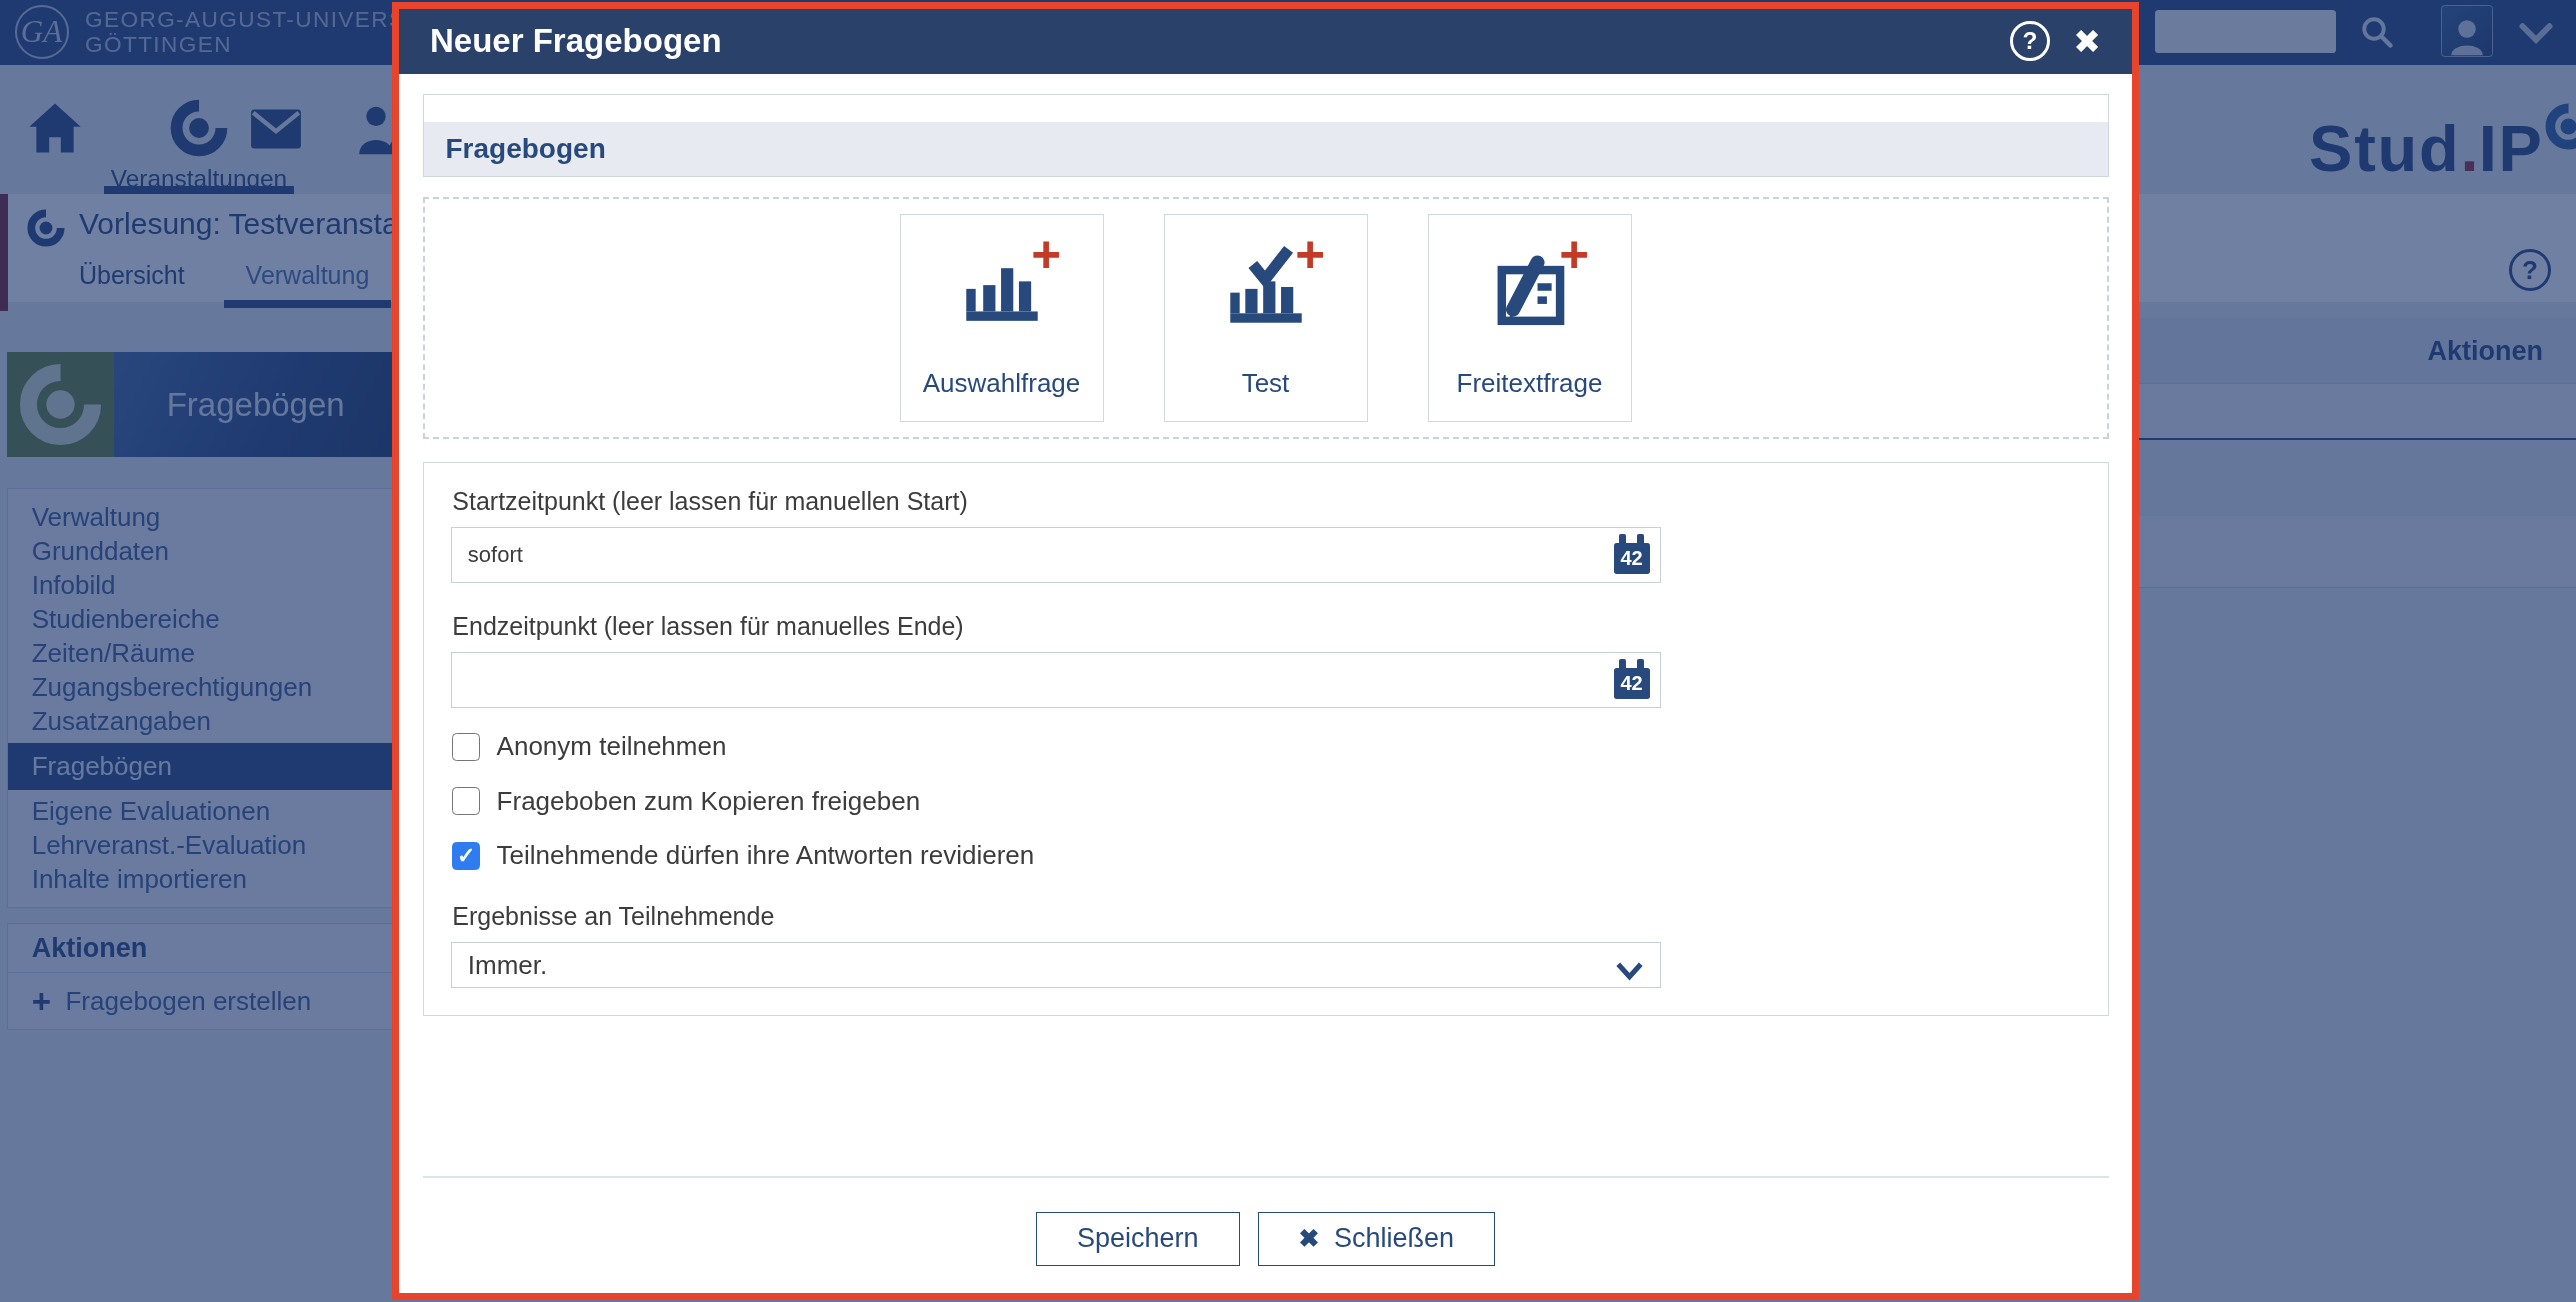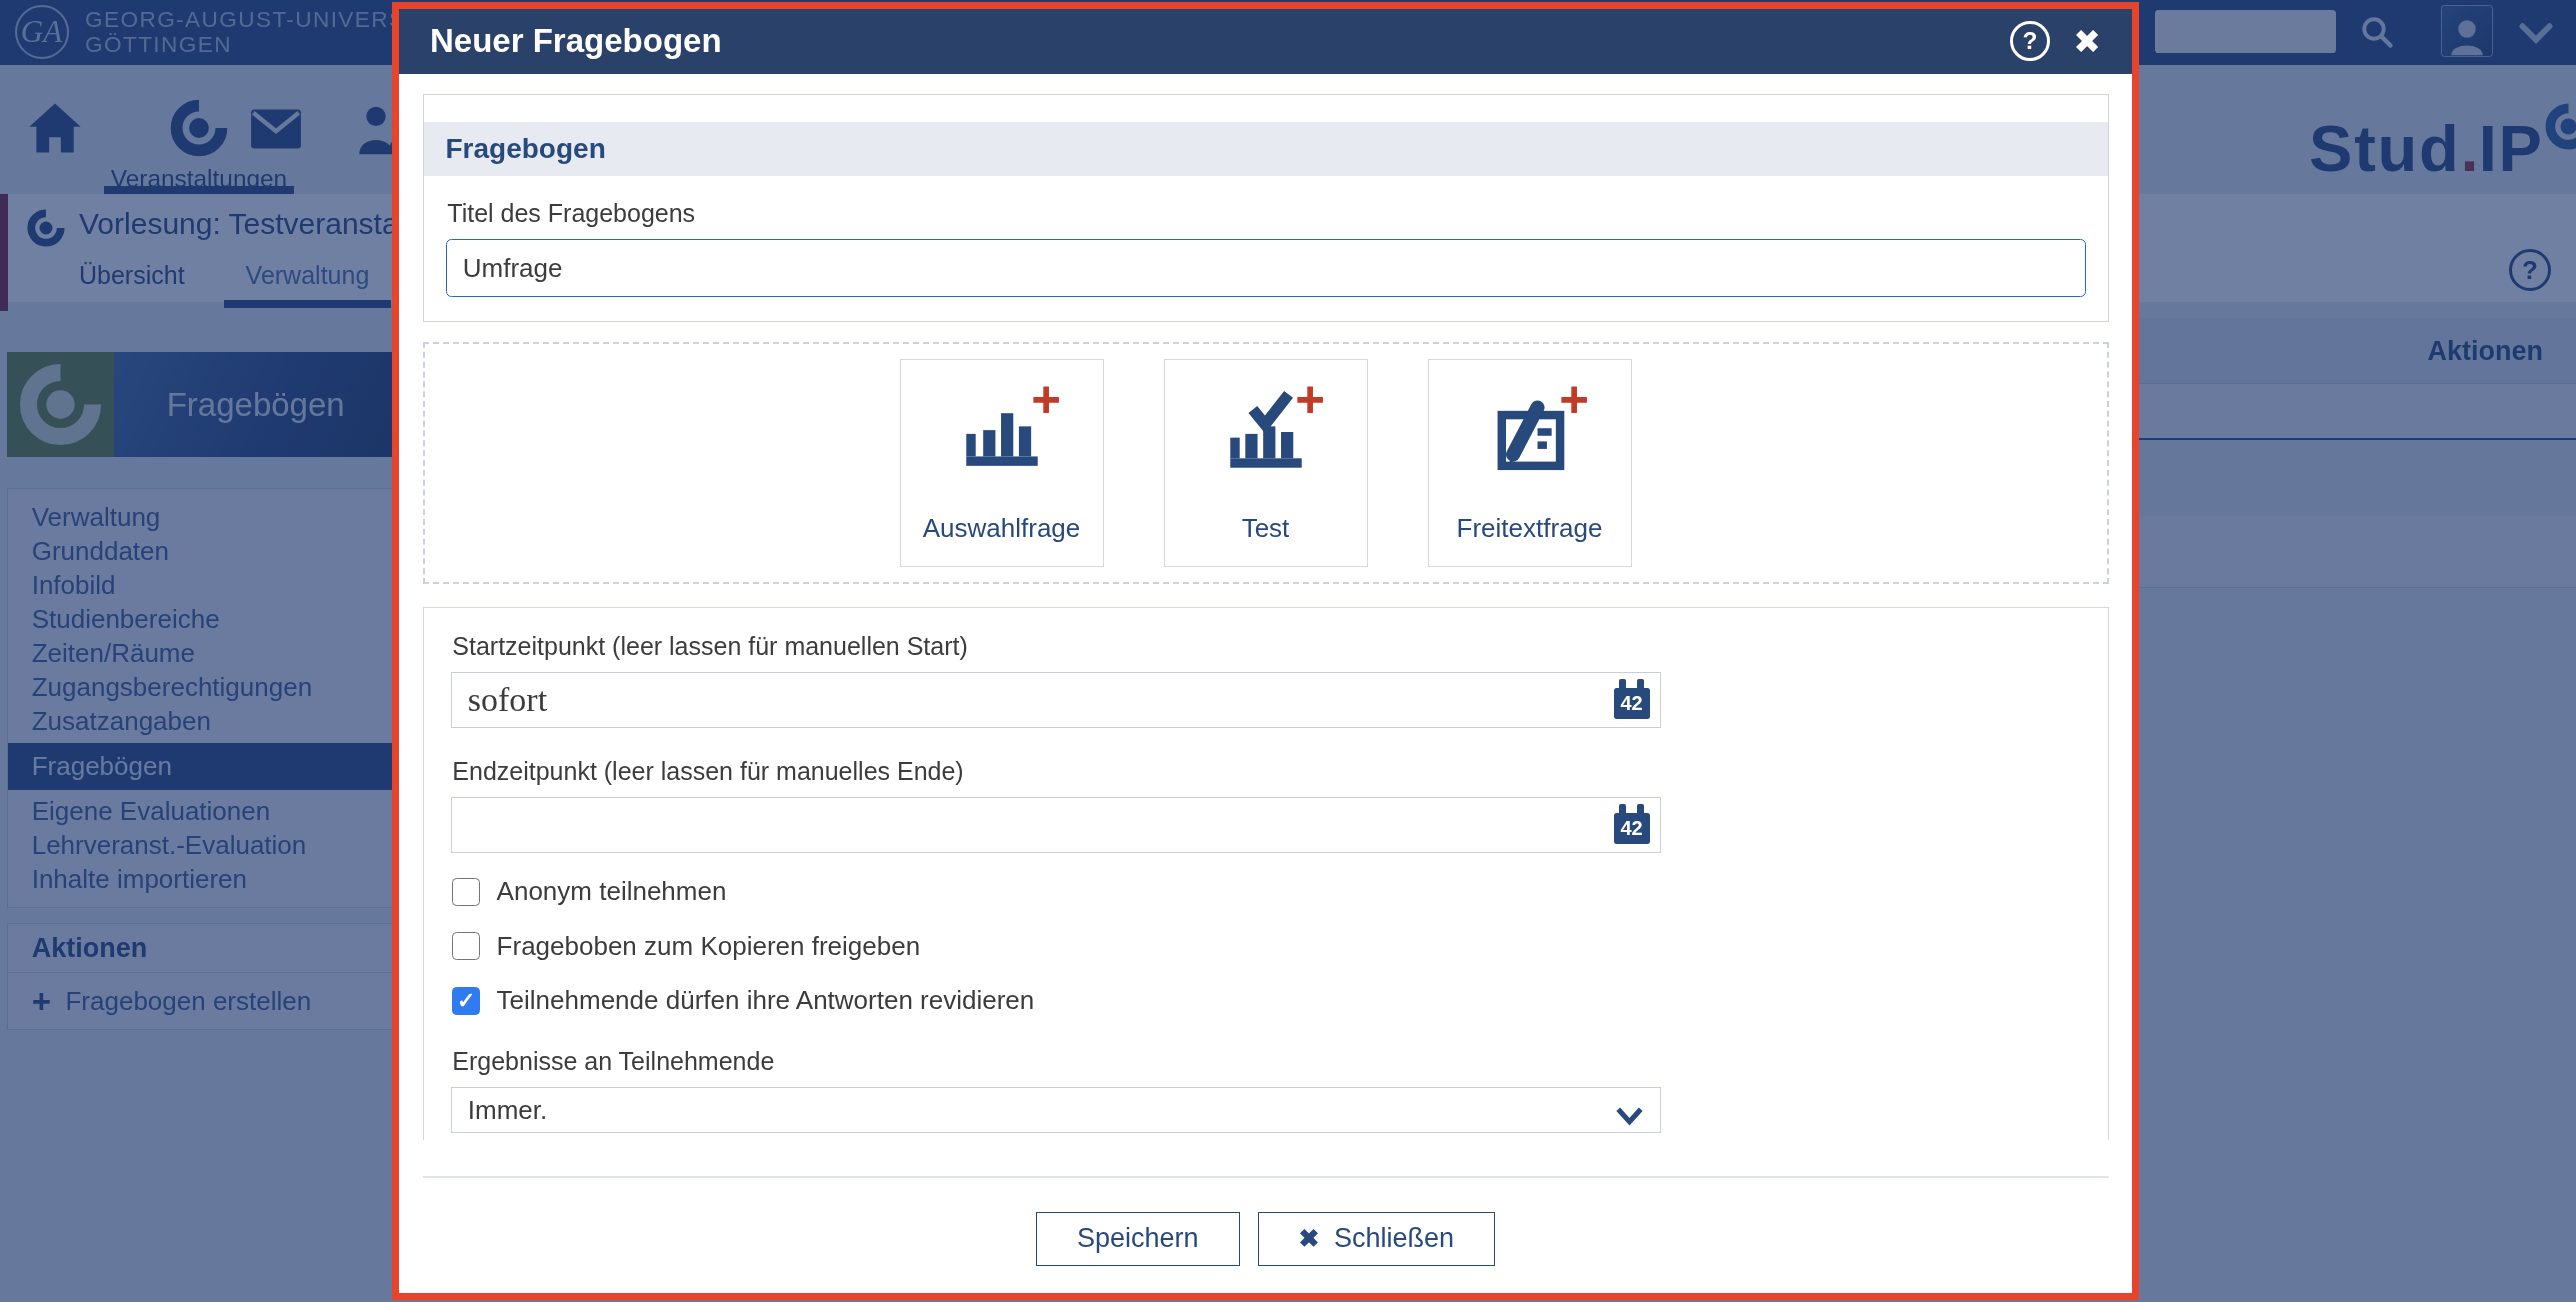--- a/index.html
+++ b/index.html
@@ -84,22 +84,22 @@
     font-family:"Liberation Sans",sans-serif;}
 
   .dashed-box{margin-top:20px;border:2.7px dashed #ccd2dd;height:242px;display:flex;align-items:center;justify-content:center;gap:60px;}
   .qt-btn{width:204px;height:208px;background:#fff;border:0.9px solid #d3d8e0;display:flex;flex-direction:column;align-items:center;justify-content:space-between;padding:25px 0 22px 0;}
   .qt-ico{position:relative;width:94px;height:94px;}
   .qt-plus{position:absolute;top:-11px;right:-12.6px;font-size:51px;font-weight:bold;color:#c23b27;line-height:1;}
   .qt-label{font-size:26px;color:#28497c;}
 
   .box2{margin-top:23.5px;border:0.9px solid #d3d8e0;padding:20px 27px 27px 27px;}
   .input-wrap{position:relative;width:1210px;}
-  .dt-input{width:100%;height:56px;border:0.9px solid #c9cfd9;font-size:34px;padding:0 63px 0 16.3px;color:#3c3c3c;
-    font-family:Liberation Serif, serif;background:#fff;}
+  .dt-input{width:100%;height:56px;border:0.9px solid #c9cfd9;font-size:22px;padding:0 63px 0 16.3px;color:#3c3c3c;
+    font-family:Liberation Sans, sans-serif;background:#fff;}
   .cal{position:absolute;right:11px;top:7.2px;width:36px;height:42px;display:flex;flex-direction:column;align-items:center;}
   .cal .rings{display:flex;gap:11px;height:10px;}
   .cal .ring{width:7.2px;height:10px;background:#28497c;border-radius:1.8px 1.8px 0 0;}
   .cal .cal-body{width:36px;height:31px;background:#28497c;border-radius:2.7px;color:#fff;font-size:20px;font-weight:bold;
     display:flex;align-items:center;justify-content:center;margin-top:-0.9px;}
 
   .cb-row{display:flex;align-items:center;gap:16.3px;margin:23.5px 0 0 1.8px;}
   .cb{width:28px;height:28px;border:1.8px solid #757575;border-radius:4.5px;background:#fff;flex:0 0 auto;
     display:flex;align-items:center;justify-content:center;}
   .cb-row.checked .cb{background:#2e7cf0;border-color:#2e7cf0;color:#fff;font-size:22px;font-weight:bold;}
@@ -258,24 +258,20 @@
     <div class="modal-titlebar">
       <div class="modal-title">Neuer Fragebogen</div>
       <div class="mt-help">?</div>
       <div class="mt-close">✖</div>
     </div>
 
     <div class="modal-body">
 
       <div class="fieldset1">
         <div class="fs-header">Fragebogen</div>
-        <div class="fs-body">
-          <div class="fld-label">Titel des Fragebogens</div>
-          <input class="title-input" value="Umfrage" style="">
-        </div>
       </div>
 
       <div class="dashed-box">
         <div class="qt-btn">
           <span class="qt-ico">
             <svg width="94" height="94" viewBox="0 0 100 100">
               <rect x="12" y="76" width="76" height="10" fill="#28497c"></rect>
               <rect x="12" y="52" width="10" height="24" fill="#28497c"></rect>
               <rect x="30" y="48" width="13" height="28" fill="#28497c"></rect>
               <rect x="49" y="30" width="13" height="46" fill="#28497c"></rect>

